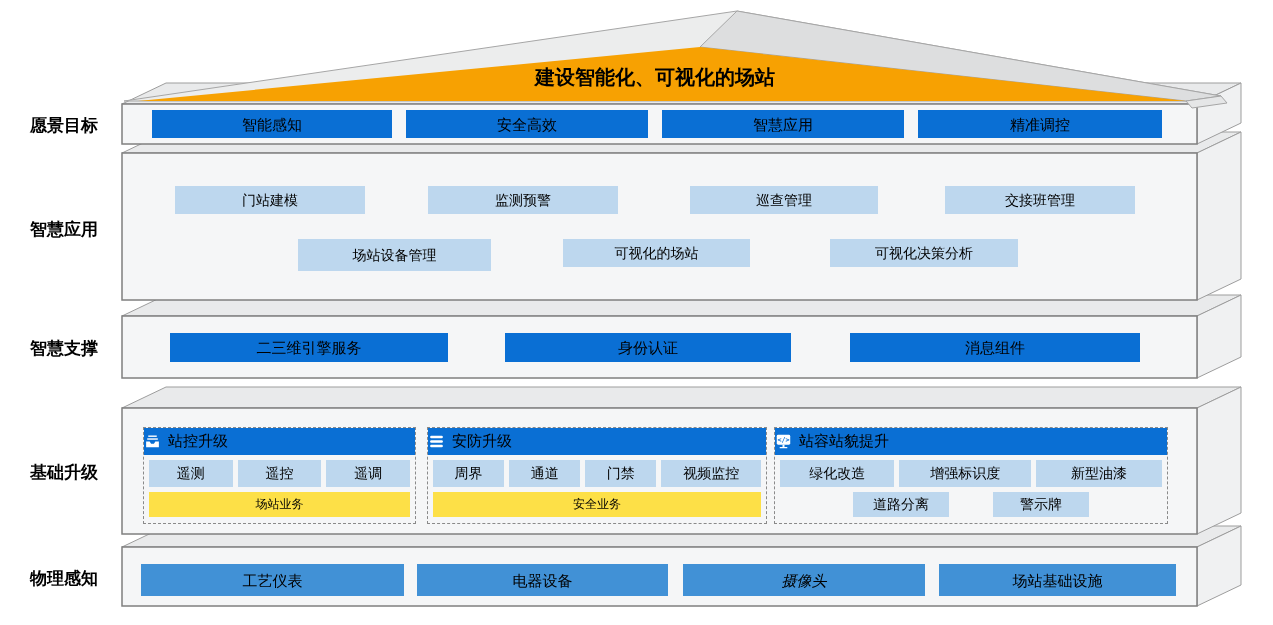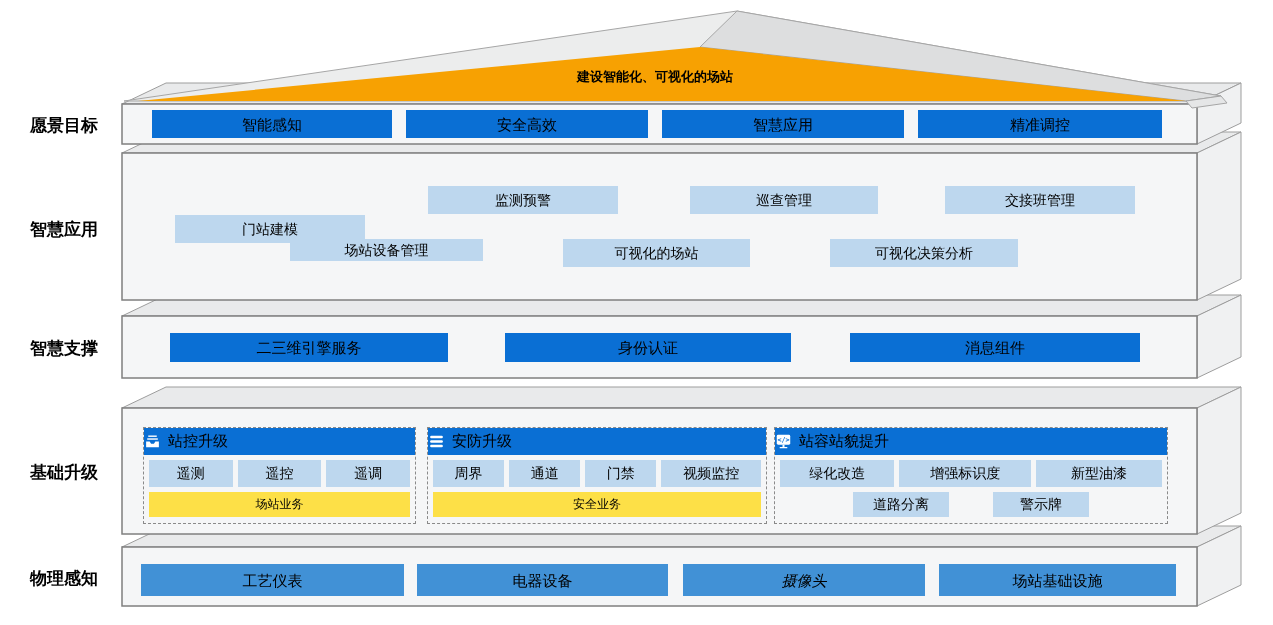--- a/index.html
+++ b/index.html
@@ -5,21 +5,21 @@
   html,body{margin:0;padding:0;background:#ffffff;}
   .stage{
     position:relative;width:1273px;height:625px;overflow:hidden;
     font-family:"Liberation Sans","DejaVu Sans",sans-serif;color:#000;
     background:#ffffff;
   }
   .bg-svg{position:absolute;left:0;top:0;width:1273px;height:625px;}
   .roof-title{
     position:absolute;left:420px;top:64px;width:470px;height:26px;
     display:flex;align-items:center;justify-content:center;
-    font-size:13px;font-weight:bold;color:#000;
+    font-size:20px;font-weight:bold;color:#000;
   }
   .layer-label{
     position:absolute;left:14px;width:100px;text-align:center;
     font-weight:bold;font-size:17px;color:#000;
   }
   .btn{
     position:absolute;display:flex;align-items:center;justify-content:center;
     font-size:15px;color:#000;line-height:1;white-space:nowrap;
   }
   .btn-dark{background:#0a6fd4;}
@@ -86,25 +86,25 @@
   <div class="layer-label" style="top:218px;">智慧应用</div>
   <div class="layer-label" style="top:337px;">智慧支撑</div>
   <div class="layer-label" style="top:461px;">基础升级</div>
   <div class="layer-label" style="top:567px;">物理感知</div>
 
   <div class="btn btn-dark" style="left:152px;top:110px;width:240px;height:28px;">智能感知</div>
   <div class="btn btn-dark" style="left:406px;top:110px;width:242px;height:28px;">安全高效</div>
   <div class="btn btn-dark" style="left:662px;top:110px;width:242px;height:28px;">智慧应用</div>
   <div class="btn btn-dark" style="left:918px;top:110px;width:244px;height:28px;">精准调控</div>
 
-  <div class="btn btn-light" style="left:175px;top:186px;width:190px;height:28px;margin-top:29px;">门站建模</div>
+  <div class="btn btn-light" style="left:175px;top:186px;width:190px;height:28px;">门站建模</div>
   <div class="btn btn-light" style="left:428px;top:186px;width:190px;height:28px;">监测预警</div>
   <div class="btn btn-light" style="left:690px;top:186px;width:188px;height:28px;">巡查管理</div>
   <div class="btn btn-light" style="left:945px;top:186px;width:190px;height:28px;">交接班管理</div>
-  <div class="btn btn-light" style="left:290px;top:239px;width:193px;height:22px;">场站设备管理</div>
+  <div class="btn btn-light" style="left:298px;top:239px;width:193px;height:32px;">场站设备管理</div>
   <div class="btn btn-light" style="left:563px;top:239px;width:187px;height:28px;">可视化的场站</div>
   <div class="btn btn-light" style="left:830px;top:239px;width:188px;height:28px;">可视化决策分析</div>
 
   <div class="btn btn-dark" style="left:170px;top:333px;width:278px;height:29px;">二三维引擎服务</div>
   <div class="btn btn-dark" style="left:505px;top:333px;width:286px;height:29px;">身份认证</div>
   <div class="btn btn-dark" style="left:850px;top:333px;width:290px;height:29px;">消息组件</div>
 
   <div class="group" style="left:143px;top:427px;width:273px;">
     <div class="group-header">
       <span class="icon">

